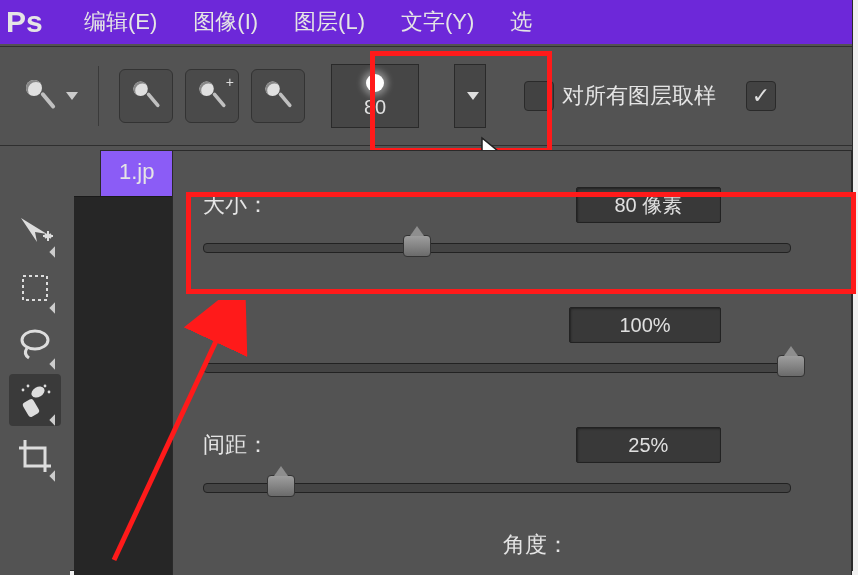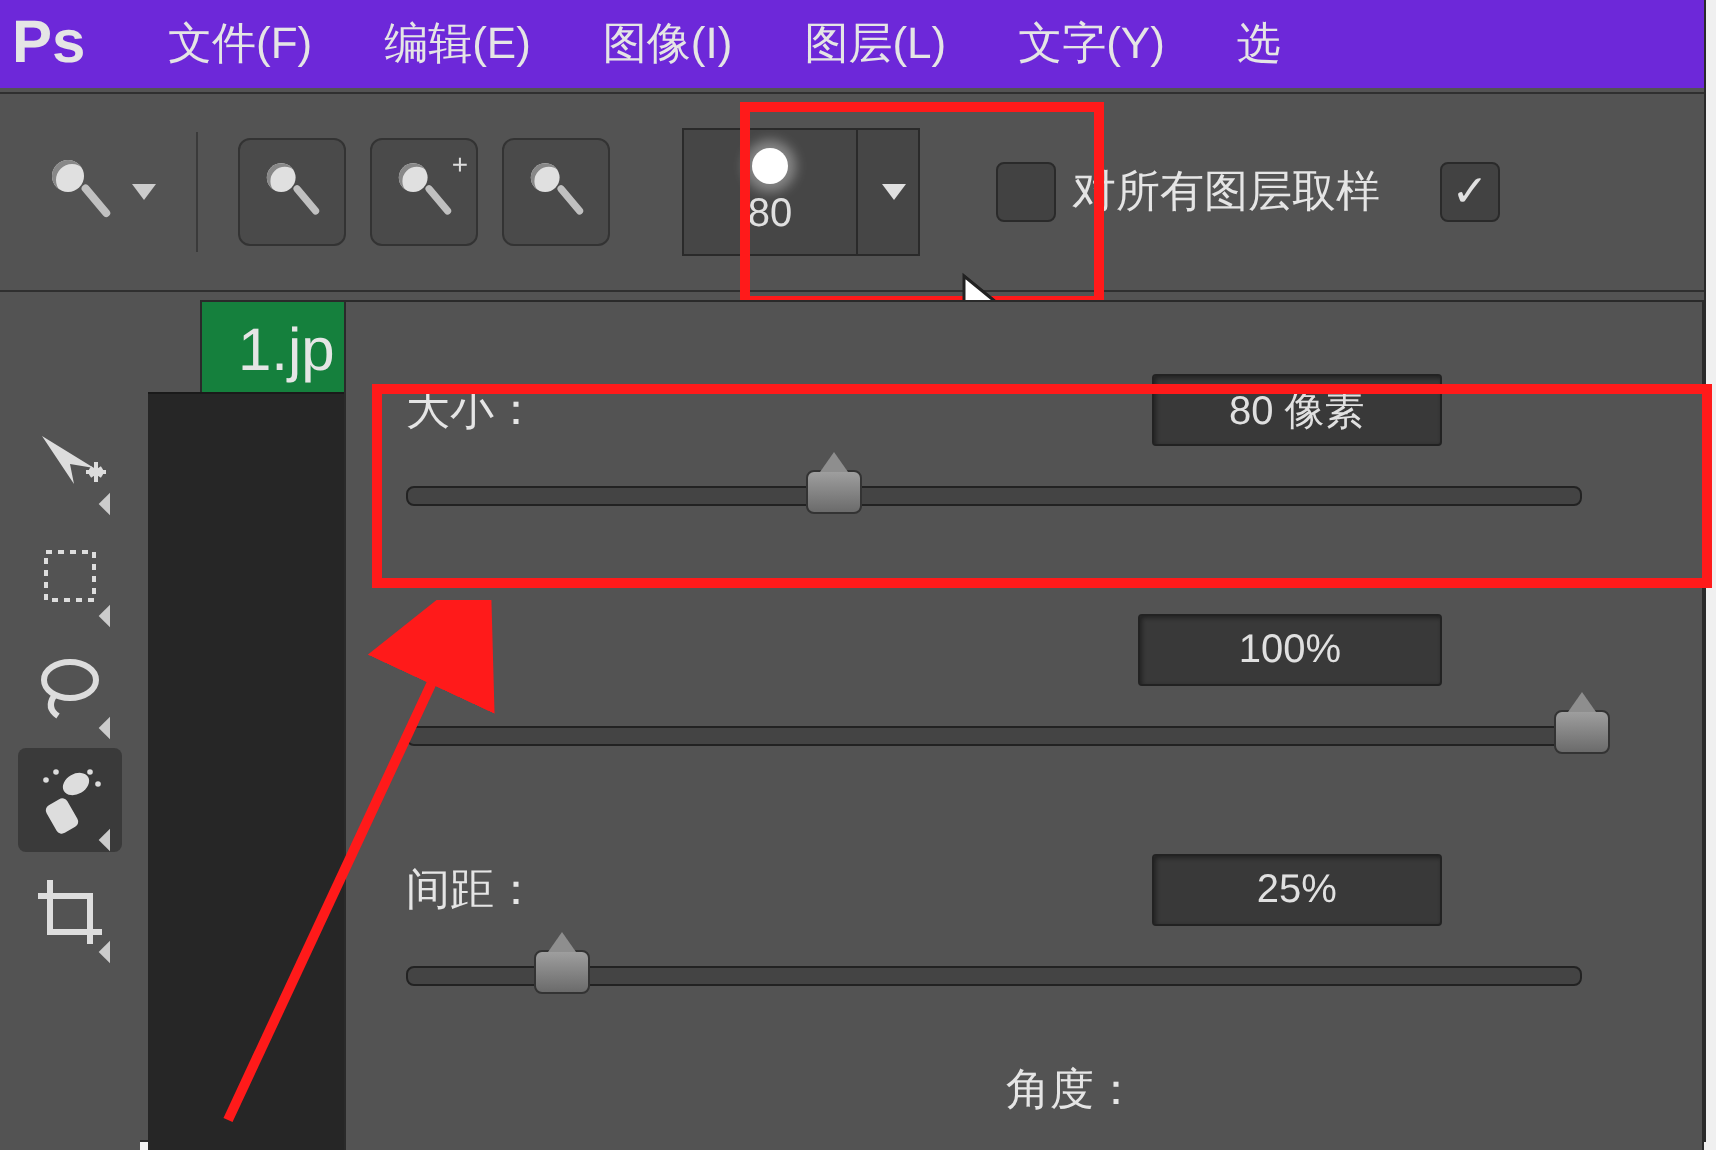--- a/index.html
+++ b/index.html
@@ -192,25 +192,25 @@
     top: 136px;
     pointer-events:none;
   }
   .cursor svg { filter: drop-shadow(1px 1px 0 #222); }
   
   .doc-tab {
     position: absolute;
     left: 100px;
     top: 150px;
     height: 46px;
-    background: #15803d;
+    background: #8b5cf6;
     border: 1px solid #2a2a2a;
     border-bottom: none;
     color: #e5e5e5;
-    font-size: 30px;
+    font-size: 22px;
     padding: 8px 18px 0;
   }
   
   .left-toolbar {
     position: absolute;
     left: 0; top: 200px;
     width: 70px;
     background: #535353;
     height: 380px;
     display: flex;
@@ -337,21 +337,20 @@
 </style>
 </head>
 <body>
 
 <div class="viewport">
 
   <div class="menubar">
     <div class="app-logo">
       <span>Ps</span>
     </div>
-    <div class="menu-item">文件(F)</div>
     <div class="menu-item">编辑(E)</div>
     <div class="menu-item">图像(I)</div>
     <div class="menu-item">图层(L)</div>
     <div class="menu-item">文字(Y)</div>
     <div class="menu-item">选</div>
   </div>
 
   <div class="options-bar">
     <div class="opt-brush">
       <span class="brush-icon"></span>
@@ -363,21 +362,21 @@
       <span class="brush-icon"></span>
     </div>
     <div class="mini-btn">
       <span class="brush-icon"></span>
       <span class="plus-badge">+</span>
     </div>
     <div class="mini-btn">
       <span class="brush-icon"></span>
     </div>
 
-    <div style="display:flex; margin-left:24px;">
+    <div style="display:flex; margin-left:14px;gap:36px;">
       <div class="brush-preview">
         <div class="dot"></div>
         <span>80</span>
       </div>
       <div class="brush-dd">
         <span class="caret-down"></span>
       </div>
     </div>
 
     <div class="opt-check"></div>

